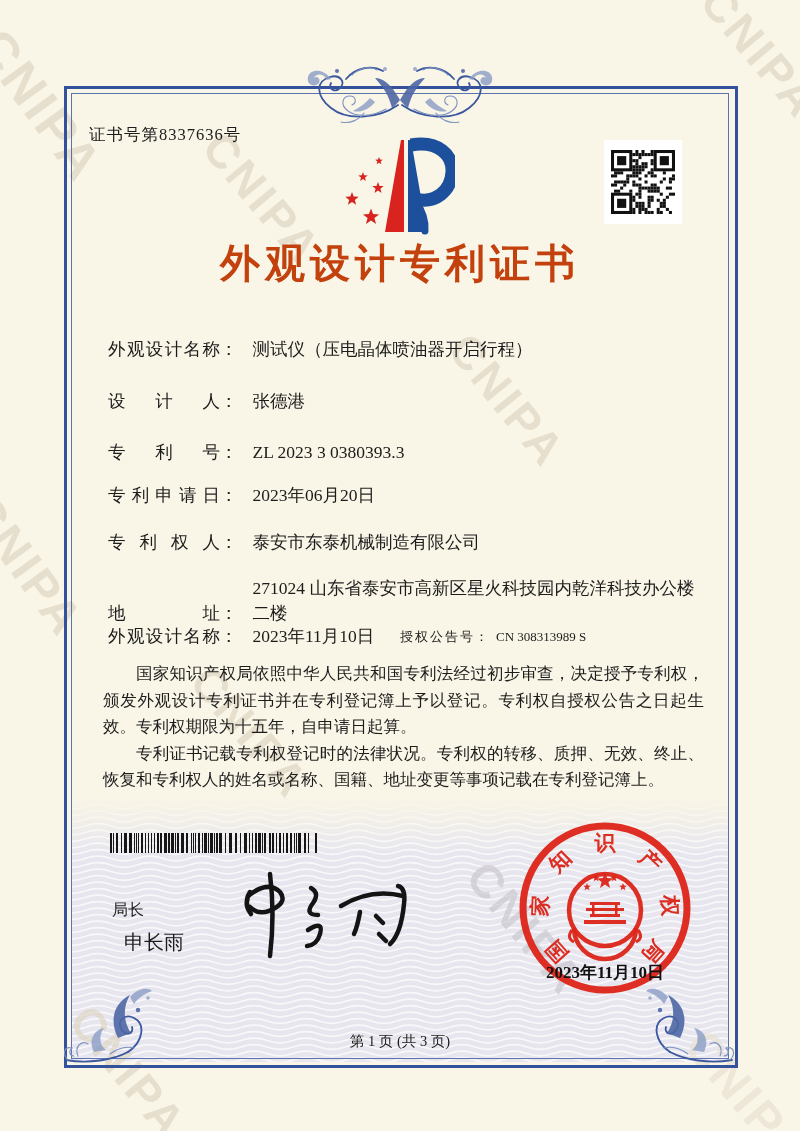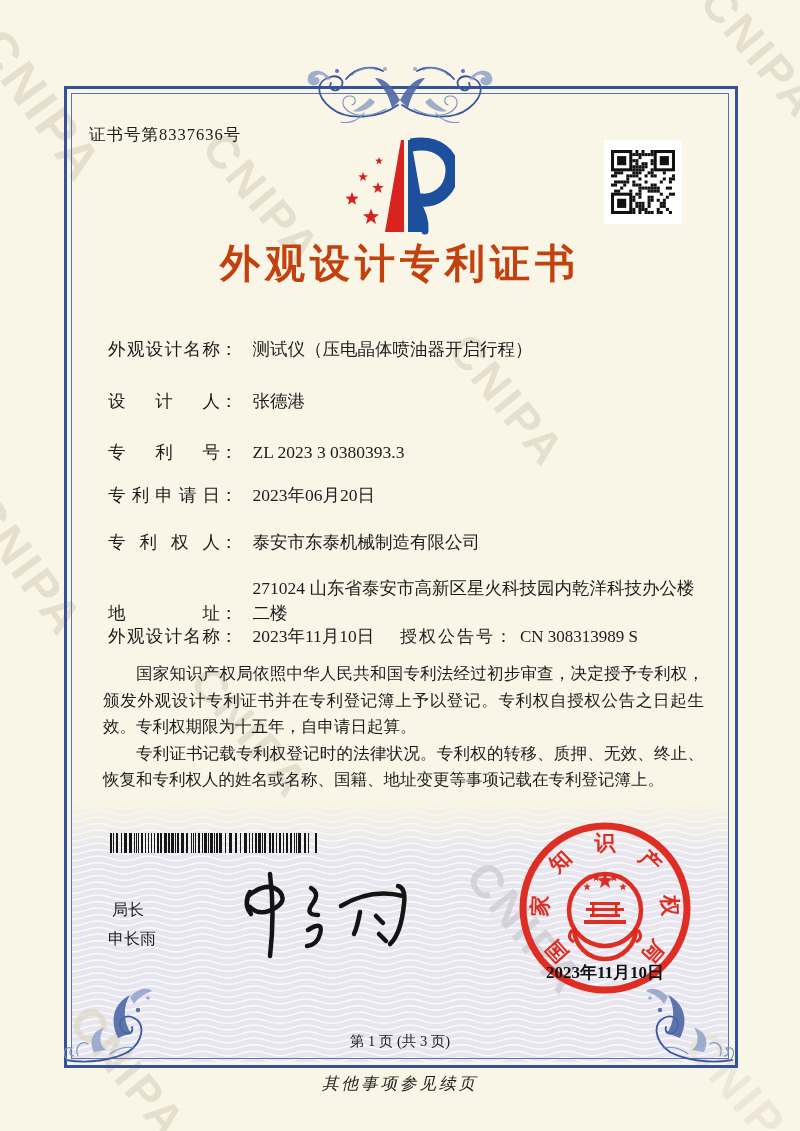--- a/index.html
+++ b/index.html
@@ -25,32 +25,32 @@
   .logo{position:absolute;left:341px;top:136px;}
   .qr-box{position:absolute;left:604px;top:140px;width:78px;height:84px;background:#fff;
           display:flex;align-items:center;justify-content:center;}
   .title{position:absolute;left:0;width:100%;top:236px;text-align:center;font-size:40px;font-weight:700;
          letter-spacing:5px;color:#c2410c;}
   
   .row{position:absolute;left:108px;display:flex;align-items:flex-end;font-size:17.5px;line-height:25px;}
   .lbl{flex:none;display:inline-block;width:112px;text-align:justify;text-align-last:justify;}
   .colon{flex:none;}
   .val{flex:none;margin-left:15px;max-width:458px;}
-  .grant2{position:absolute;left:292px;top:0;display:flex;font-size:17px;line-height:25px;white-space:nowrap;}
+  .grant2{position:absolute;left:292px;top:0;display:flex;font-size:13px;line-height:25px;white-space:nowrap;}
   .grant2 .lbl2{letter-spacing:2px;}
   .grant2 .val{margin-left:8px;}
   
   .paras{position:absolute;left:103px;top:661px;width:601px;font-size:16.5px;line-height:26.5px;
          text-align:justify;}
   .paras p{margin:0;text-indent:33px;}
   
   .barcode{position:absolute;left:110px;top:833px;}
   .barcode rect{fill:#161616}
   .signer-title{position:absolute;left:112px;top:900px;font-family:"Liberation Sans",sans-serif;font-size:16px;}
-  .signer-name{position:absolute;left:108px;top:929px;font-family:"Liberation Sans",sans-serif;font-size:16px;}
+  .signer-name{position:absolute;left:124px;top:929px;font-family:"Liberation Sans",sans-serif;font-size:20px;}
   .signature{position:absolute;left:238px;top:860px;}
   .signature path{fill:none;stroke:#141414;stroke-width:4.5;stroke-linecap:round;stroke-linejoin:round;}
   .seal{position:absolute;left:512px;top:818px;}
   .seal .ring{fill:none;stroke:#dd2418;stroke-width:7;opacity:.95}
   .seal [data-name="seal-ring-text"] text{font:700 21px "Liberation Serif",serif;fill:#dc2418;text-anchor:middle;opacity:.95}
   .seal .emb{fill:#dc2418;opacity:.95}
   .seal .embs{fill:none;stroke:#dc2418;opacity:.95}
   .seal .date{font:700 17px "Liberation Serif",serif;fill:#111;text-anchor:middle;}
   .page-num{position:absolute;left:0;width:100%;top:1032px;text-align:center;font-size:14.5px;}
   .cont-note{position:absolute;left:0;width:100%;top:1073px;text-align:center;font-size:16.5px;
@@ -467,15 +467,14 @@
       <rect class="emb" x="103" y="87" width="2.5" height="9"></rect>
       <rect class="emb" x="78" y="96" width="30" height="3"></rect>
       <rect class="emb" x="72" y="102" width="42" height="4"></rect>
       <path class="embs" d="M62,110 a31,31 0 0 0 62,0" stroke-width="4.5"></path>
       <path class="embs" d="M60,112 q-6,8 2,12 M126,112 q6,8 -2,12" stroke-width="3"></path>
     </g>
     <text class="date" data-name="seal-date" x="93" y="160">2023年11月10日</text>
   </svg>
 
   <div class="page-num" data-name="page-number">第 1 页 (共 3 页)</div>
-  <div class="cont-note" data-name="continuation-note">其他事项参见续页</div>
 
 </div>
 
 </body></html>

